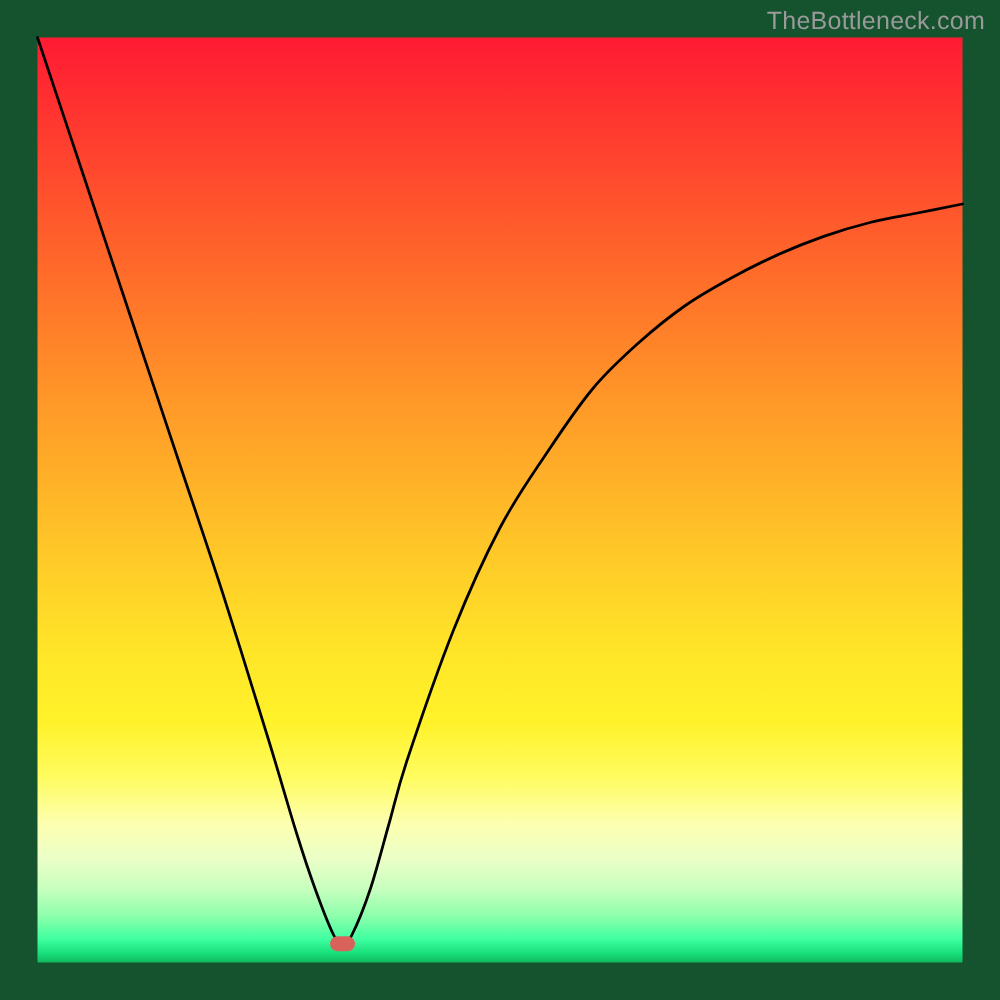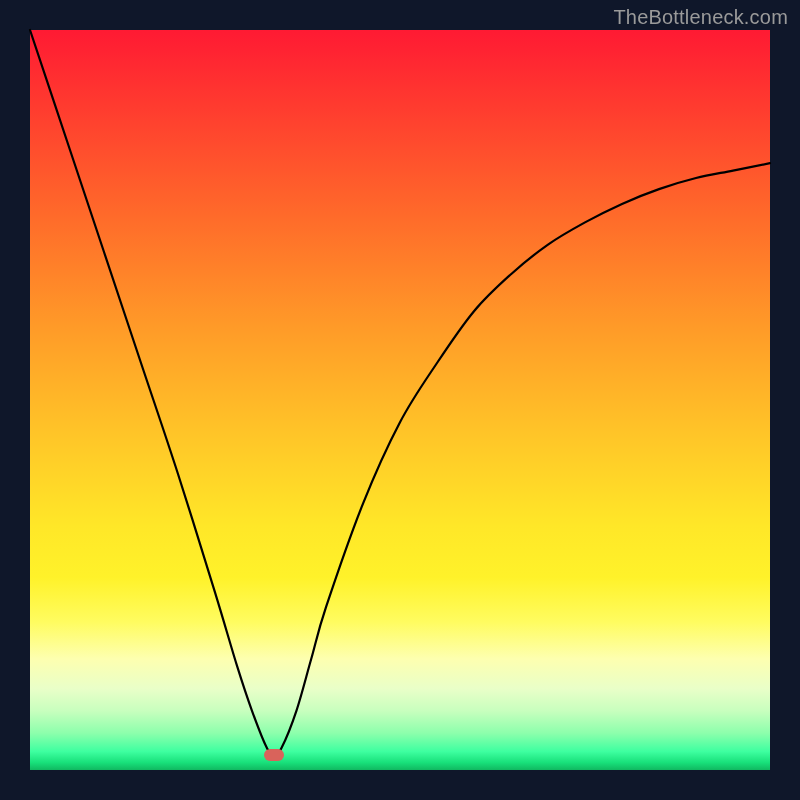--- a/index.html
+++ b/index.html
@@ -10,21 +10,21 @@
     background: #000;
     overflow: hidden;
     font-family: Arial, Helvetica, sans-serif;
   }
   .frame {
     position: absolute;
     left: 0;
     top: 0;
     width: 800px;
     height: 800px;
-    background: #0f172a;
+    background: #14532d;
   }
   .plot-area {
     position: absolute;
     left: 30px;
     top: 30px;
     width: 740px;
     height: 740px;
     background: linear-gradient(to bottom,
       #ff1a33 0%,
       #ff3a2f 10%,

